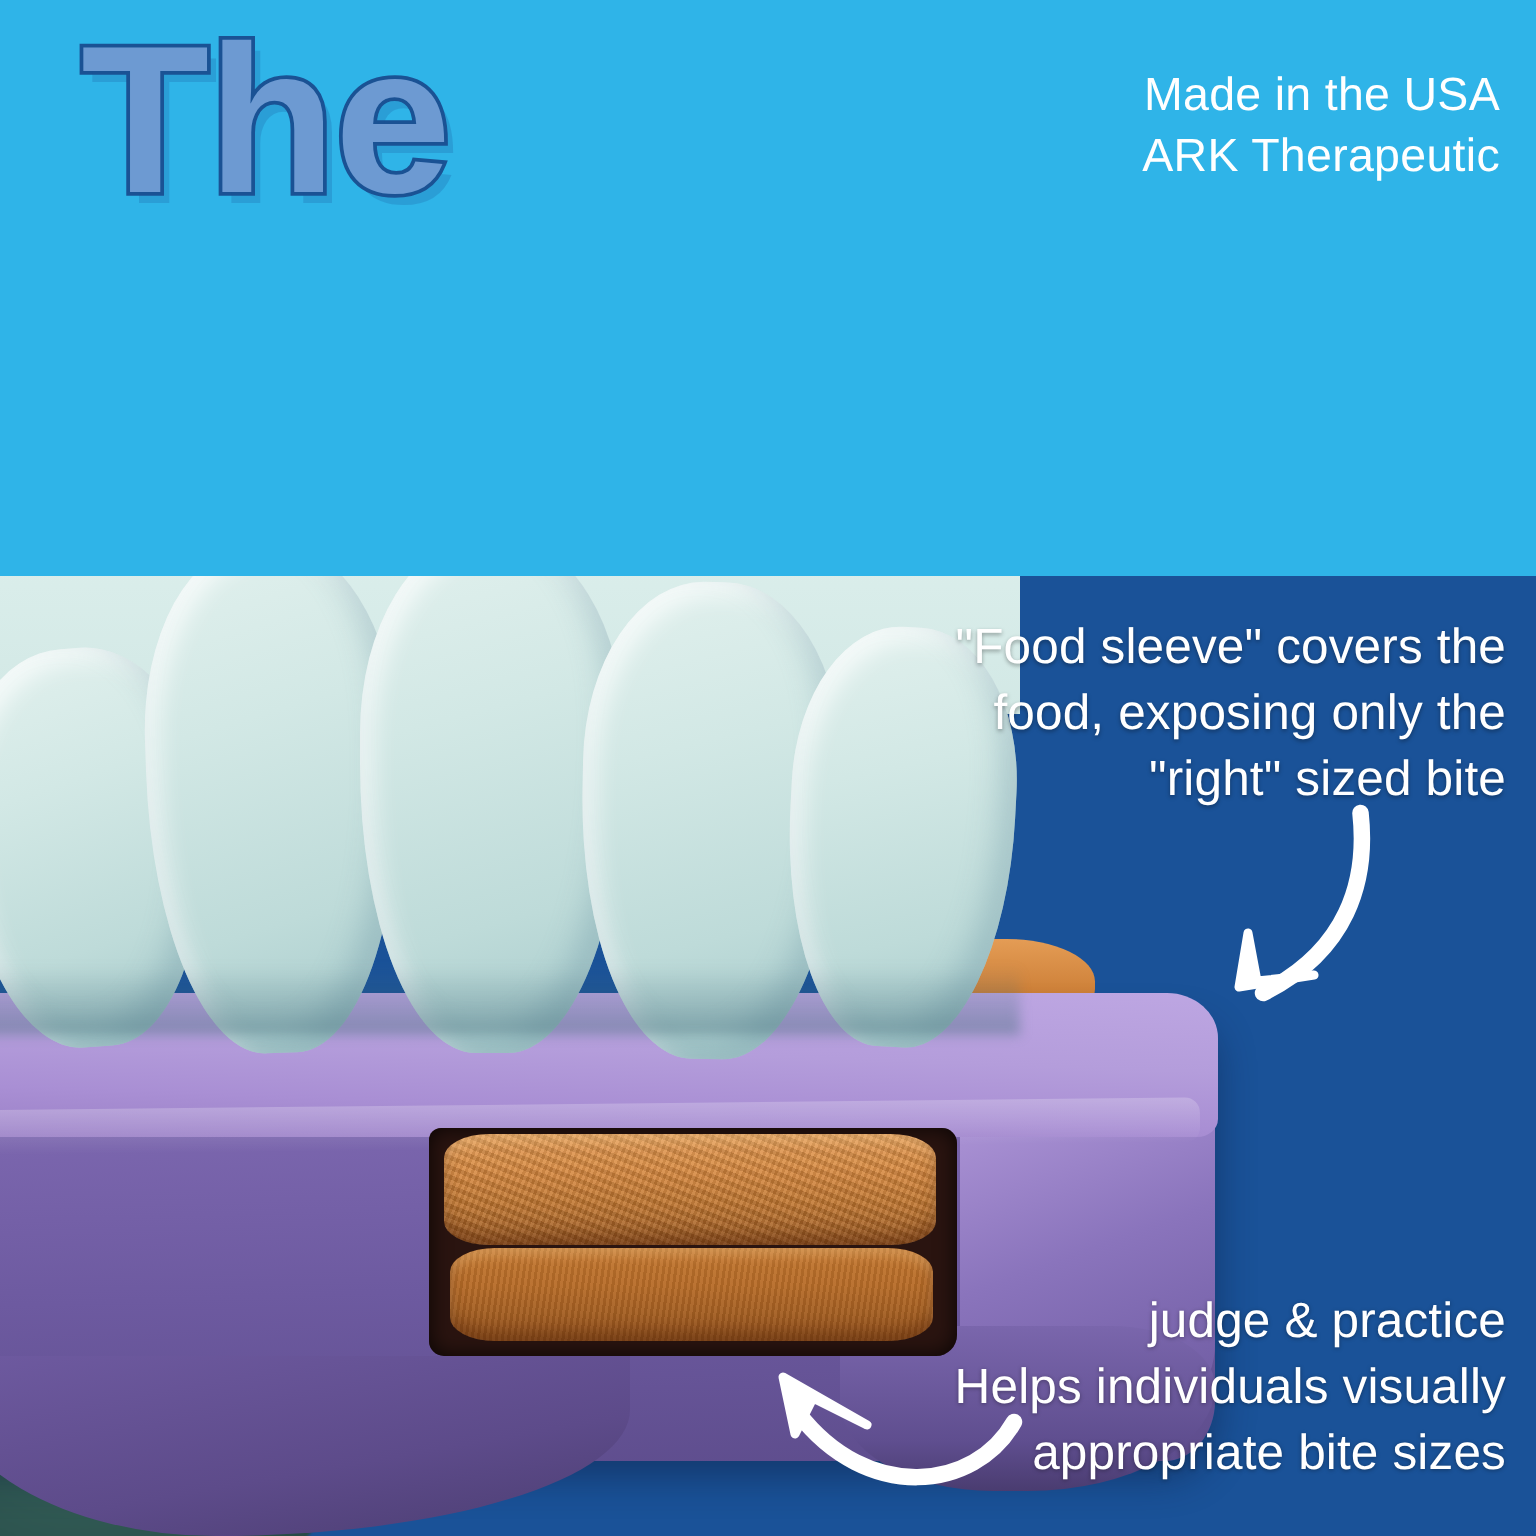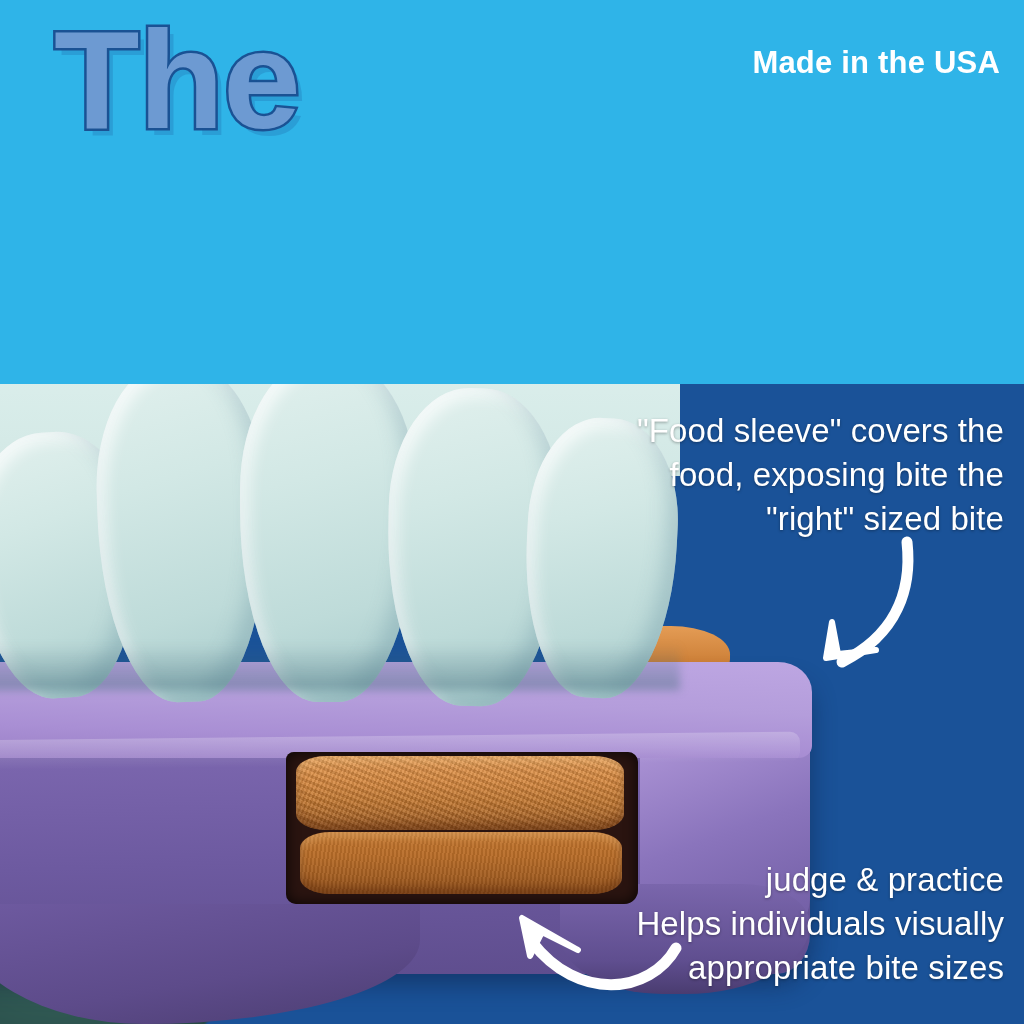--- a/index.html
+++ b/index.html
@@ -30,21 +30,21 @@
 
   .brand-lines {
     position: absolute;
     right: 24px;
     top: 42px;
     text-align: right;
     color: #ffffff;
     font-size: 31px;
     line-height: 41px;
     letter-spacing: 0.2px;
-    font-weight: 700;
+    font-weight: 400;
   }
   .brand-lines div { white-space: nowrap; }
 
   .title-wrap {
     position: absolute;
     left: 54px;
     top: 16px;
   }
   .title-line {
     font-weight: 700;
@@ -280,26 +280,27 @@
       <div class="hand-shade"></div>
     </div>
   </div>
 
   <div class="header-band">
     <div class="title-wrap">
       <div class="title-line l1">The</div>
     </div>
     <div class="brand-lines">
       <div>Made in the USA</div>
+      <div>ARK Therapeutic</div>
     </div>
   </div>
 
   <div class="callout" id="callout-top">
     <div>"Food sleeve" covers the</div>
-    <div>food, exposing bite the</div>
+    <div>food, exposing only the</div>
     <div>"right" sized bite</div>
   </div>
 
   <div class="callout" id="callout-bottom">
     <div>judge &amp; practice</div>
     <div>Helps individuals visually</div>
     <div>appropriate bite sizes</div>
   </div>
 
   <svg class="arrow-svg" id="arrow-top" width="200" height="180" viewBox="0 0 200 180">

